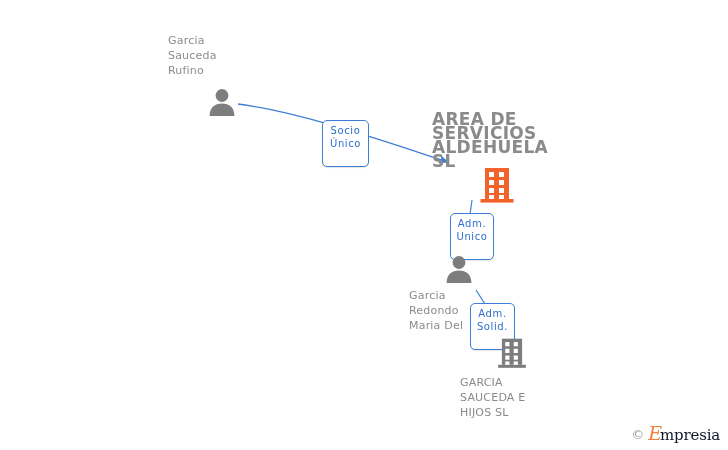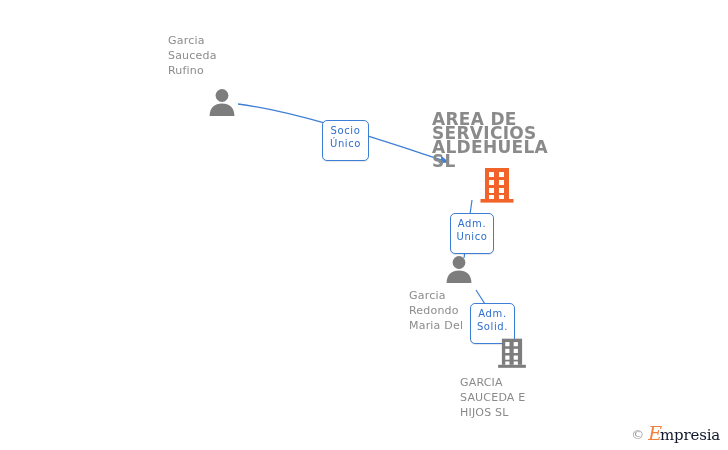--- a/index.html
+++ b/index.html
@@ -46,21 +46,21 @@
   .badge {
     position: absolute;
     box-sizing: border-box;
     background: #ffffff;
     border: 1.5px solid #3d7ed6;
     border-radius: 5px;
     color: #2f6fcd;
     font-size: 10px;
     line-height: 13px;
     text-align: center;
-    padding: 3px 5px 10px 5px;
+    padding: 3px 5px 16px 5px;
     font-family: "DejaVu Sans", sans-serif;
     letter-spacing: 0.6px;
     white-space: pre-line;
     box-shadow: 0 1px 1px rgba(0,0,0,0.10);
   }
   svg.edges {
     position: absolute;
     left: 0;
     top: 0;
     width: 728px;

